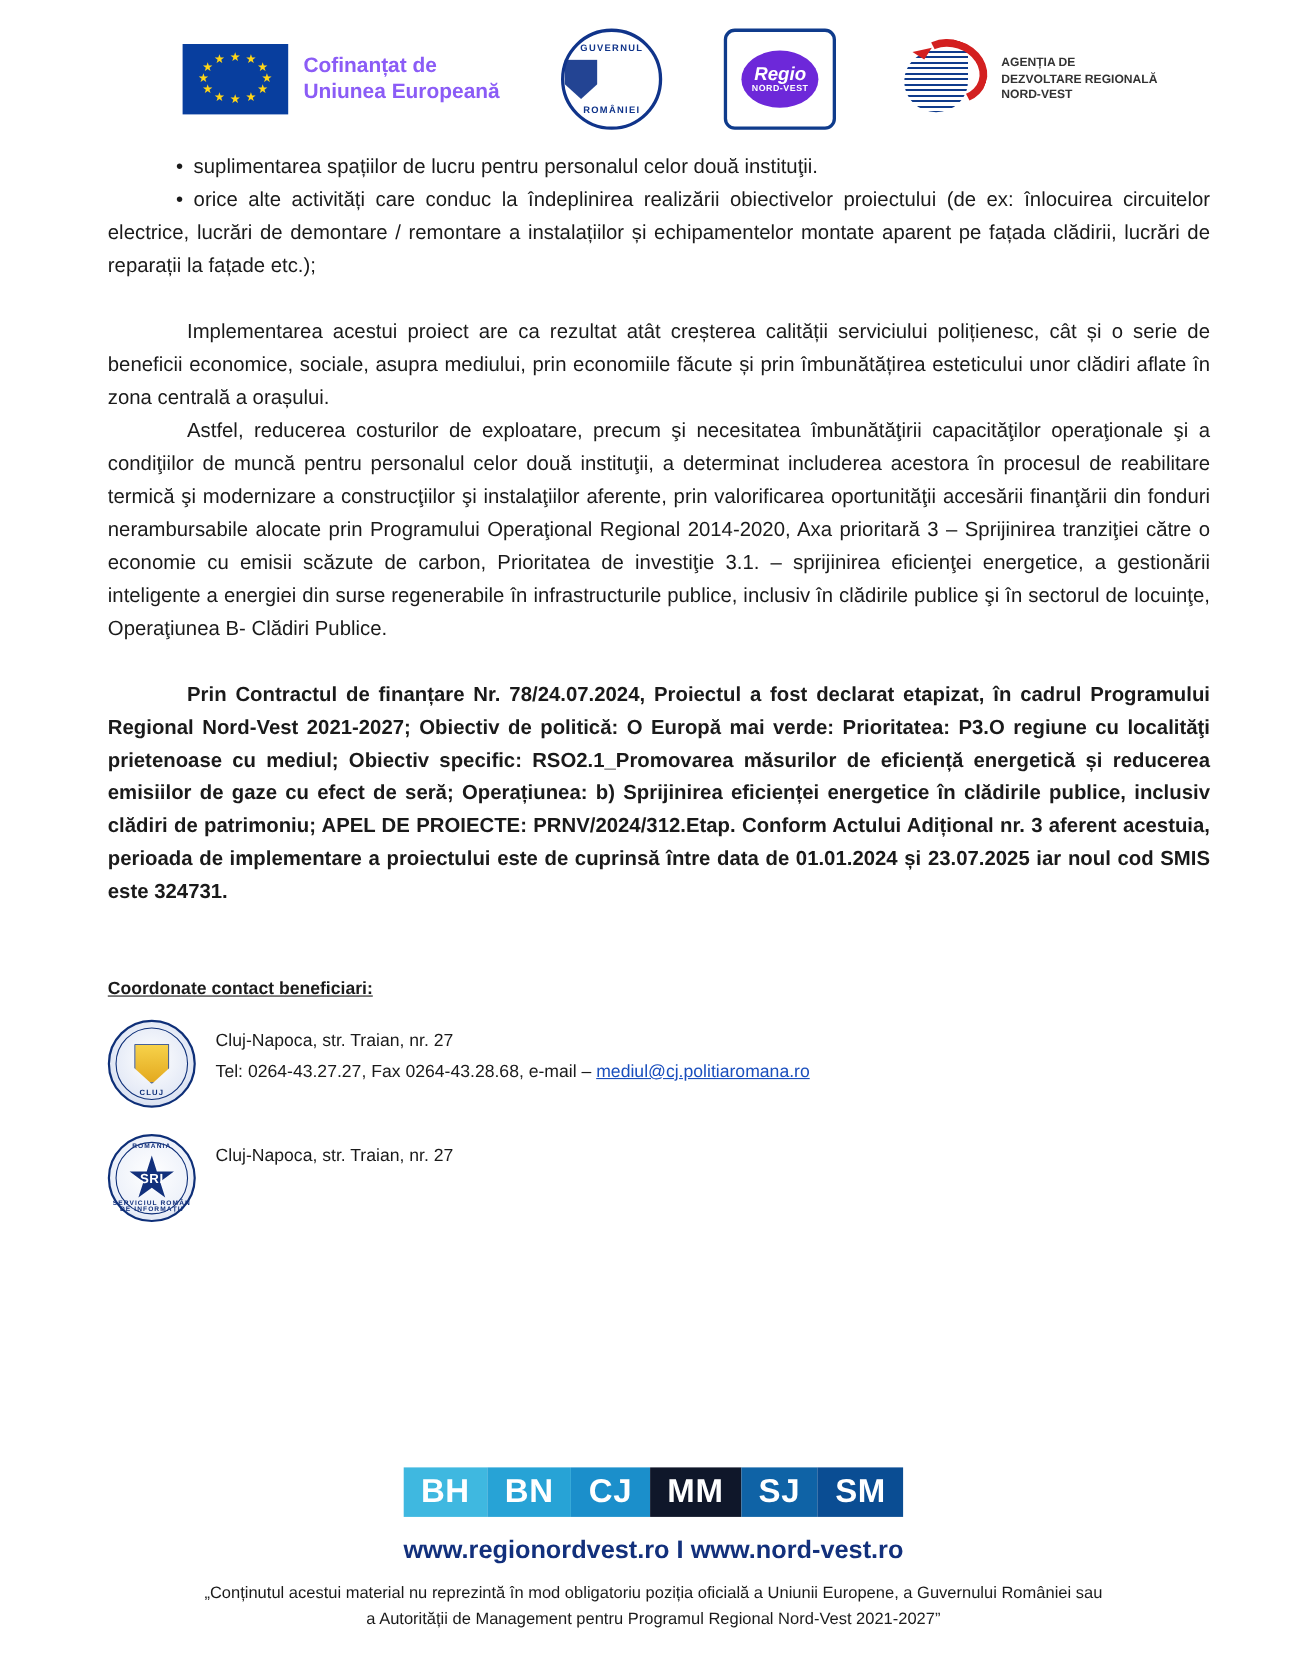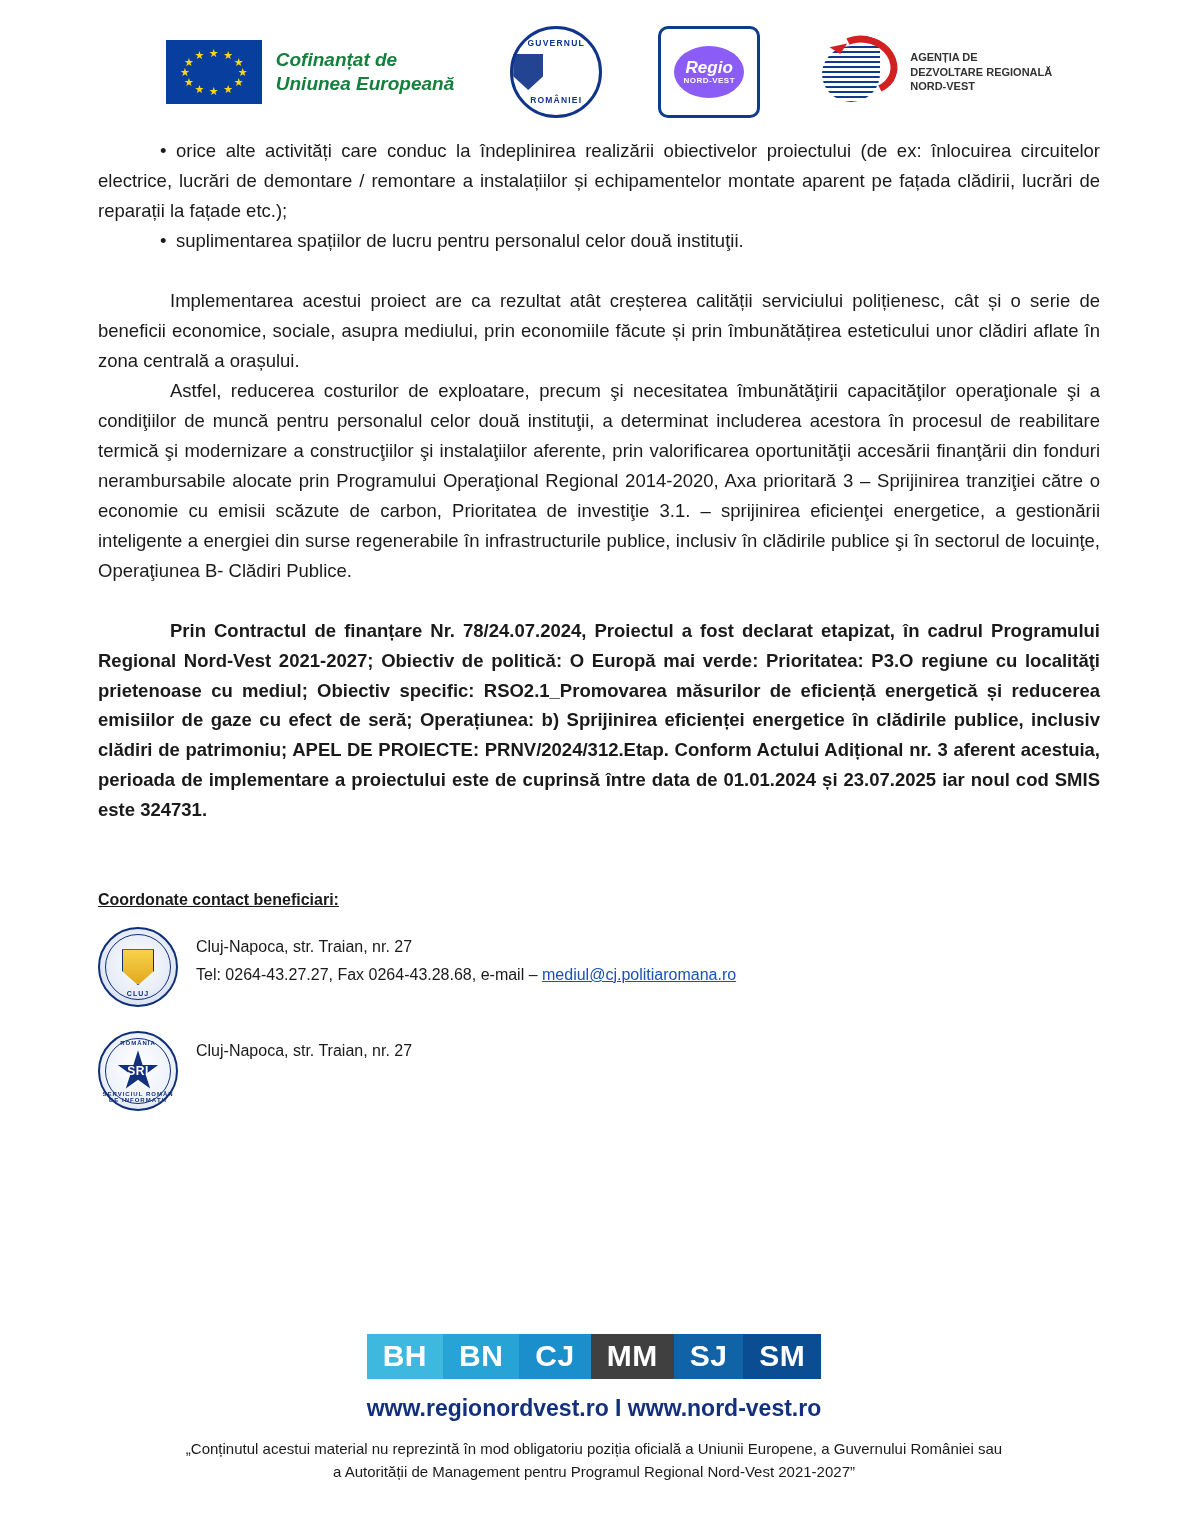--- a/index.html
+++ b/index.html
@@ -50,24 +50,23 @@
   .eu-star {
     position: absolute;
     color: #ffd617;
     font-size: 11px;
     line-height: 11px;
     transform: translate(-50%, -50%);
   }
   .eu-text {
     font-size: 19px;
     font-weight: bold;
-    color: #15803d;
+    color: #8b5cf6;
     line-height: 1.25;
     white-space: nowrap;
-    font-style: italic;
   }
 
   .logo-guvern {
     width: 86px;
     height: 86px;
     border-radius: 50%;
     border: 3px solid #10348a;
     position: relative;
     display: flex;
     align-items: center;
@@ -103,21 +102,21 @@
     flex-direction: column;
     align-items: center;
     justify-content: center;
     flex: none;
     background: #fff;
   }
   .regio-circle {
     width: 70px;
     height: 52px;
     border-radius: 50%;
-    background: #8b5cf6;
+    background: #6d28d9;
     color: #fff;
     display: flex;
     flex-direction: column;
     align-items: center;
     justify-content: center;
     line-height: 1.05;
   }
   .regio-circle .r1 { font-size: 17px; font-weight: bold; font-style: italic; }
   .regio-circle .r2 { font-size: 8px; font-weight: bold; letter-spacing: .5px; }
 
@@ -380,25 +379,25 @@
         <div>DEZVOLTARE REGIONALĂ</div>
         <div>NORD-VEST</div>
       </div>
     </div>
 
   </div>
 
   <div class="content">
 
     <div class="bullet-line">
+      <span class="bl-dot">•</span><span>suplimentarea spațiilor de lucru pentru personalul celor două instituţii.</span>
+    </div>
+
+    <div class="bullet-line">
       <span class="bl-dot">•</span><span>orice alte activități care conduc la îndeplinirea realizării obiectivelor proiectului (de ex: înlocuirea circuitelor electrice, lucrări de demontare / remontare a instalațiilor și echipamentelor montate aparent pe fațada clădirii, lucrări de reparații la fațade etc.);</span>
-    </div>
-
-    <div class="bullet-line">
-      <span class="bl-dot">•</span><span>suplimentarea spațiilor de lucru pentru personalul celor două instituţii.</span>
     </div>
 
     <div class="gap-md"></div>
 
     <p class="para">Implementarea acestui proiect are ca rezultat atât creșterea calității serviciului polițienesc, cât și o serie de beneficii economice, sociale, asupra mediului, prin economiile făcute și prin îmbunătățirea esteticului unor clădiri aflate în zona centrală a orașului.</p>
 
     <p class="para">Astfel, reducerea costurilor de exploatare, precum şi necesitatea îmbunătăţirii capacităţilor operaţionale şi a condiţiilor de muncă pentru personalul celor două instituţii, a determinat includerea acestora în procesul de reabilitare termică şi modernizare a construcţiilor şi instalaţiilor aferente, prin valorificarea oportunităţii accesării finanţării din fonduri nerambursabile alocate prin Programului Operaţional Regional 2014-2020, Axa prioritară 3 – Sprijinirea tranziţiei către o economie cu emisii scăzute de carbon, Prioritatea de investiţie 3.1. – sprijinirea eficienţei energetice, a gestionării inteligente a energiei din surse regenerabile în infrastructurile publice, inclusiv în clădirile publice şi în sectorul de locuinţe, Operaţiunea B- Clădiri Publice.</p>
 
     <div class="gap-md"></div>
 
@@ -433,21 +432,21 @@
         <div>Cluj-Napoca, str. Traian, nr. 27</div>
       </div>
     </div>
   </div>
 
   <div class="footer">
     <div class="county-bar" id="county-bar">
         <span style="background: rgb(63, 184, 224);">BH</span>
         <span style="background: rgb(39, 163, 214);">BN</span>
         <span style="background: rgb(27, 143, 203);">CJ</span>
-        <span style="background: #404040;">MM</span>
+        <span style="background: #0f172a;">MM</span>
         <span style="background: rgb(15, 99, 166);">SJ</span>
         <span style="background: rgb(10, 77, 147);">SM</span>
       </div>
     <div class="footer-urls">www.regionordvest.ro  I  www.nord-vest.ro</div>
     <div class="footer-disclaimer">
       <div>„Conținutul acestui material nu reprezintă în mod obligatoriu poziția oficială a Uniunii Europene, a Guvernului României sau</div>
       <div>a Autorității de Management pentru Programul Regional Nord-Vest 2021-2027”</div>
     </div>
   </div>
 

